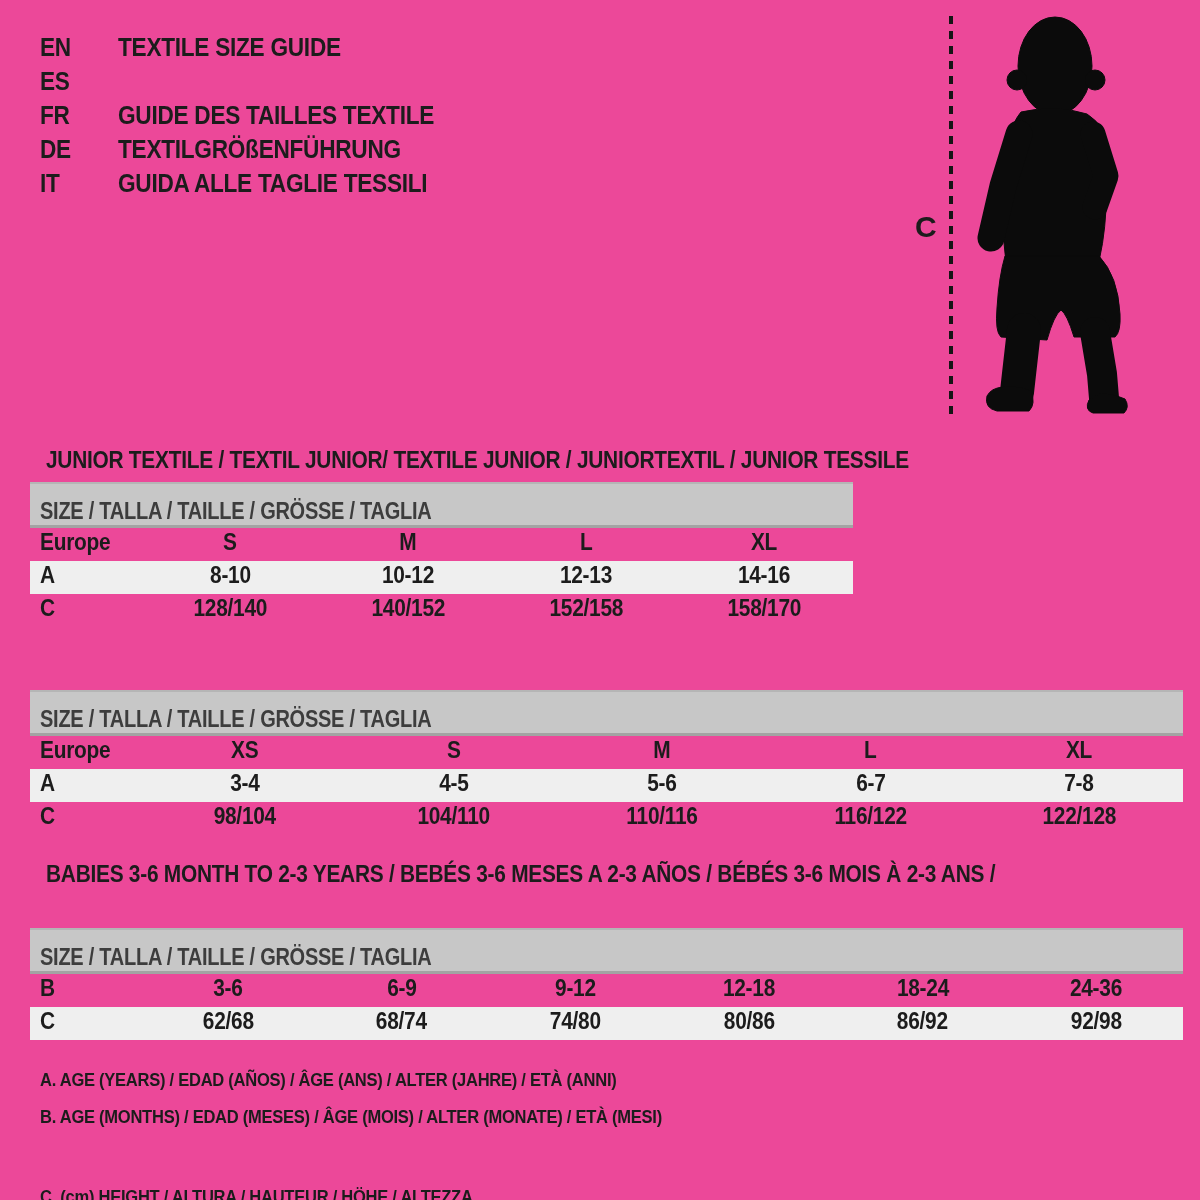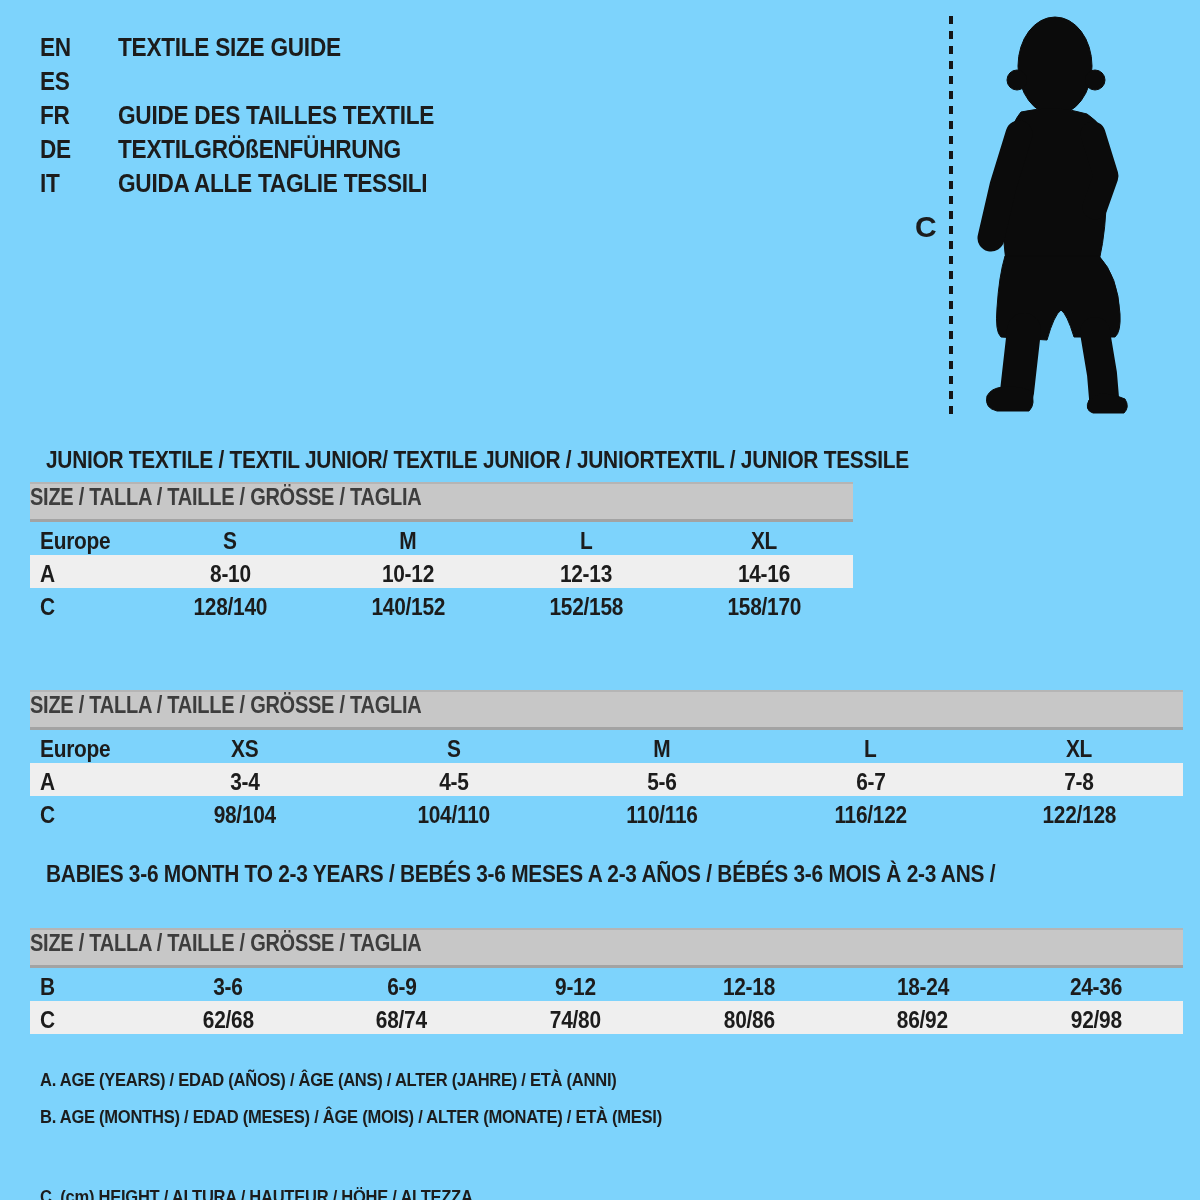--- a/index.html
+++ b/index.html
@@ -5,21 +5,21 @@
   html, body { margin: 0; padding: 0; }
   body {
     width: 1200px; height: 1200px;
     background: #ffffff;
     font-family: "Liberation Sans", sans-serif;
     color: #1c1c1c;
   }
   .sheet {
     position: relative;
     width: 1200px; height: 1200px;
-    background: #7dd3fc;
+    background: #ec4899;
     overflow: hidden;
     font-weight: bold;
   }
   
   .cnd {
     display: inline-block;
     transform: scaleX(0.87);
     transform-origin: 0 50%;
     white-space: nowrap;
     letter-spacing: -0.3px;
@@ -46,28 +46,29 @@
     position: absolute; left: 34px; margin: 12px;
     font-size: 24px; font-weight: bold;
   }
   .subA { font-size: 14px; vertical-align: -5px; }
 
   
   .table-block { position: absolute; left: 30px; }
   .w-junior { width: 823px; }
   .w-wide { width: 1153px; }
   .size-bar {
-    height: 40px; box-sizing: border-box;
+    height: 46px; box-sizing: border-box;
     background: var(--size-header-bg, #c7c7c7);
     border-top: 2px solid var(--size-header-border-top, #b5b5b5);
     border-bottom: 3px solid var(--size-header-border, #a3a3a3);
-    display: flex; align-items: flex-start;
+    display: flex; align-items: flex-end;
+    padding-left: 10px;
     font-size: 23px; color: #3d3d3d;
   }
-  .trow { display: flex; height: 33px; align-items: flex-end; font-size: 24px; }
+  .trow { display: flex; height: 33px; align-items: flex-start; font-size: 24px; }
   .trow .label { width: 111px; padding-left: 10px; box-sizing: border-box; }
   .trow .cell { flex: 1; text-align: center; }
   .stripe { background: var(--stripe-row-bg, #efefef); }
 
   
   .legend-line { position: absolute; left: 40px; font-size: 19px; }
 </style>
 </head>
 <body>
 

